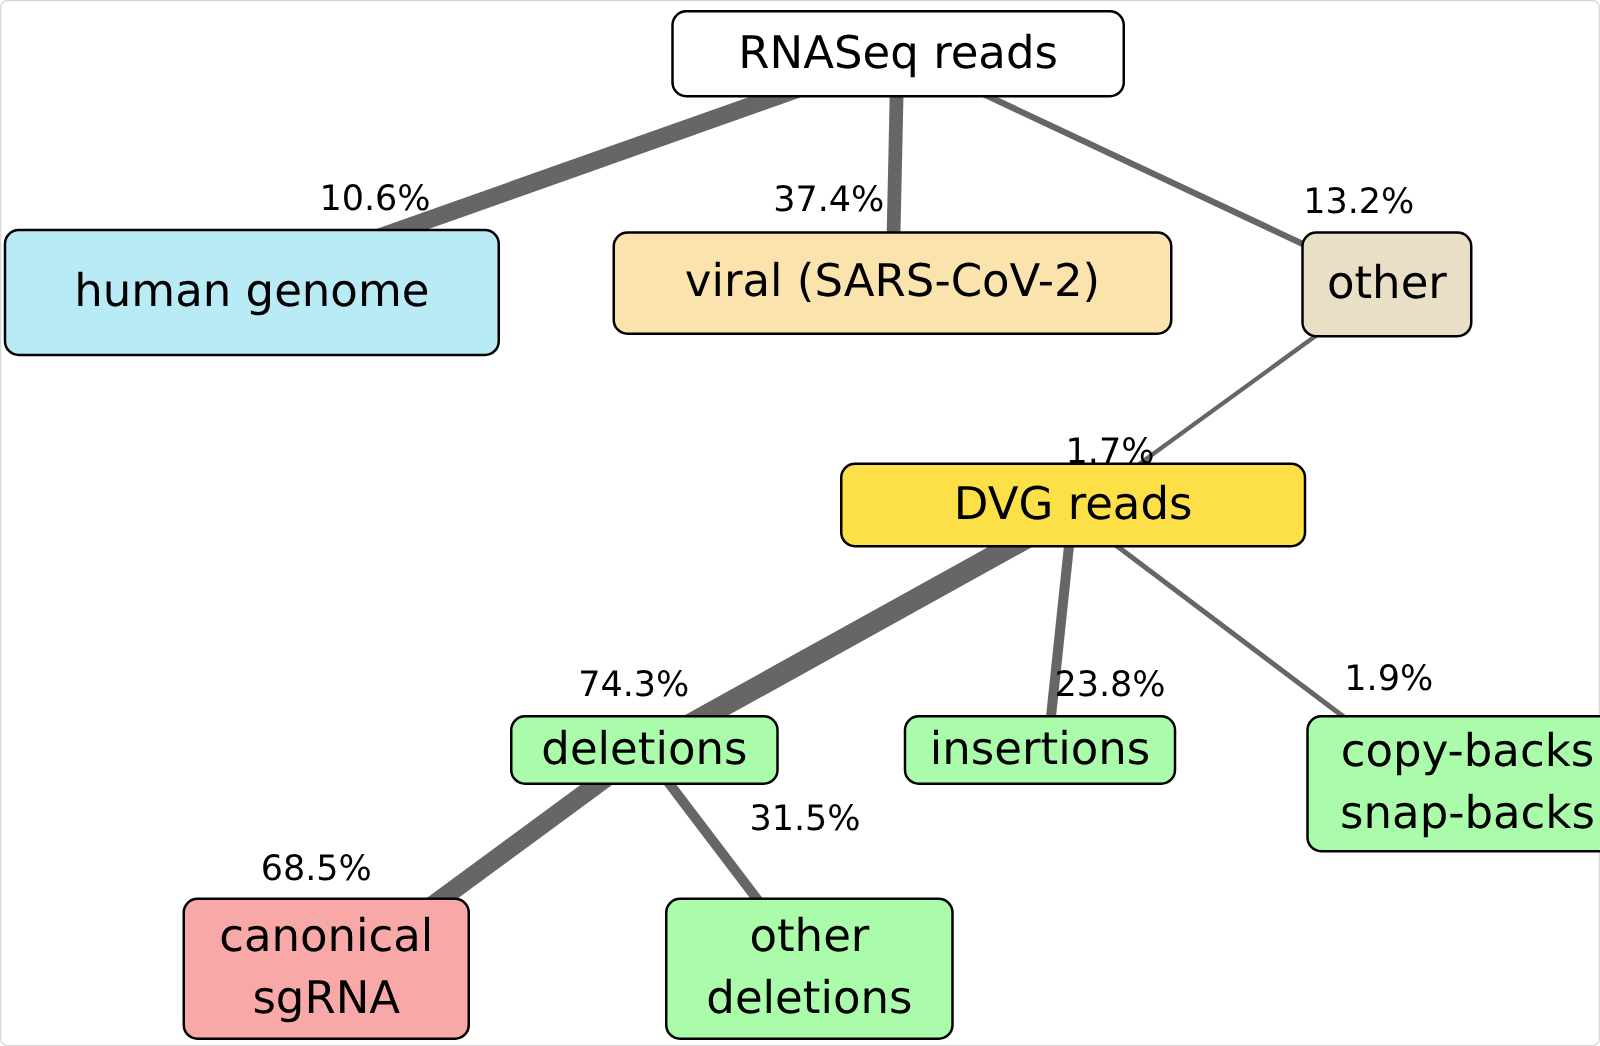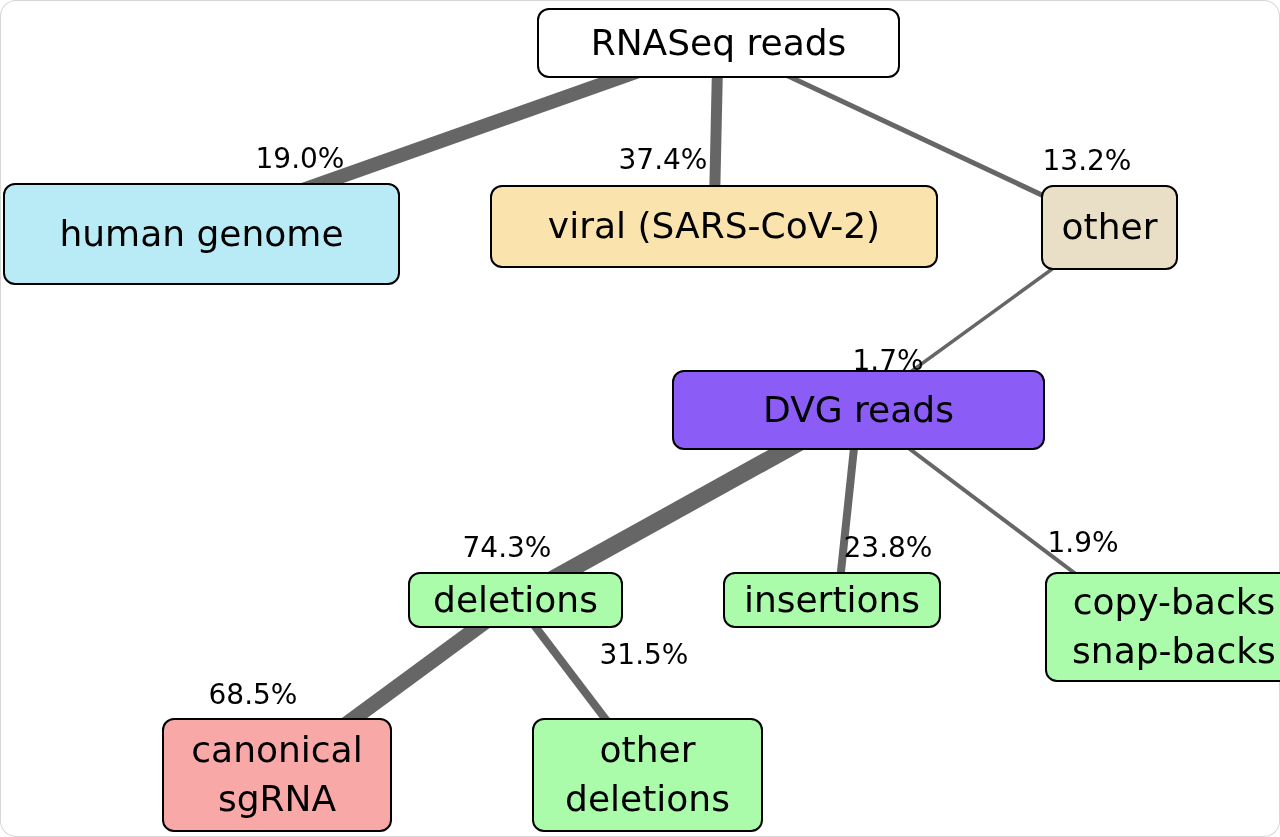--- a/index.html
+++ b/index.html
@@ -1,21 +1,21 @@
 <!DOCTYPE html>
 <html><head>
 <meta charset="utf-8">
 <style>
   html, body { margin: 0; padding: 0; background: #ffffff; }
   .figure {
     position: relative;
     width: 1280px;
     height: 837px;
     background: #ffffff;
-    border-radius: 16px;
+    border-radius: 6px;
     box-shadow: inset 0 0 0 1px #d7d7d7;
     overflow: hidden;
     font-family: "DejaVu Sans", "Liberation Sans", sans-serif;
   }
   svg.edges {
     position: absolute;
     left: 0; top: 0;
     width: 1280px; height: 837px;
     z-index: 0;
   }
@@ -31,41 +31,41 @@
     box-sizing: border-box;
     font-size: 36px;
     line-height: 1.35;
     color: #000000;
     white-space: pre-line;
   }
   .n-root  { left: 537px;  top: 8px;   width: 363px; height: 70px;  background: #ffffff; }
   .n-human { left: 3px;    top: 183px; width: 397px; height: 102px;  background: #b9ebf6; }
   .n-viral { left: 490px;  top: 185px; width: 448px; height: 83px;  background: #fae3ad; }
   .n-other { left: 1041px; top: 185px; width: 137px; height: 85px;  background: #e8dfc6; }
-  .n-dvg   { left: 672px;  top: 370px; width: 373px; height: 80px;  background: #8b5cf6; }
+  .n-dvg   { left: 672px;  top: 370px; width: 373px; height: 68px;  background: #fde047; }
   .n-del   { left: 408px;  top: 572px; width: 215px; height: 56px;  background: #aafbaa; }
   .n-ins   { left: 723px;  top: 572px; width: 218px; height: 56px;  background: #aafbaa; text-align: center; }
   .n-copy  { left: 1017px; top: 572px; width: 258px; height: 110px; background: #aafbaa; margin-left: 28px; }
-  .n-canon { left: 162px;  top: 718px; width: 230px; height: 114px; background: #f9a8a8; }
+  .n-canon { left: 146px;  top: 718px; width: 230px; height: 114px; background: #f9a8a8; }
   .n-odel  { left: 532px;  top: 718px; width: 231px; height: 114px; background: #aafbaa; }
   .pct {
     position: absolute;
     z-index: 3;
     transform: translate(-50%, -100%);
     font-size: 28px;
     color: #000000;
     white-space: nowrap;
   }
   .p-human { left: 300px;  top: 175px; }
   .p-viral { left: 663px;  top: 176px; }
   .p-other { left: 1087px; top: 177px; }
   .p-dvg   { left: 888px;  top: 377px; }
   .p-del   { left: 507px;  top: 564px; }
   .p-ins   { left: 888px;  top: 564px; }
-  .p-copy  { left: 1083px; top: 559px; }
+  .p-copy  { left: 1111px; top: 559px; }
   .p-canon { left: 253px;  top: 711px; }
   .p-odel  { left: 644px;  top: 671px; }
 </style>
 </head>
 <body>
 
 <div class="figure">
 
   <svg class="edges" xmlns="http://www.w3.org/2000/svg" viewBox="0 0 1280 837">
       <line x1="718" y1="43" x2="201" y2="226" stroke="#666666" stroke-width="14"></line>
@@ -86,21 +86,21 @@
   <div class="node n-dvg">DVG reads</div>
   <div class="node n-del">deletions</div>
   <div class="node n-ins">insertions</div>
   <div class="node n-copy">copy-backs
 snap-backs</div>
   <div class="node n-canon">canonical
 sgRNA</div>
   <div class="node n-odel">other
 deletions</div>
 
-  <div class="pct p-human">19.0%</div>
+  <div class="pct p-human">10.6%</div>
   <div class="pct p-viral">37.4%</div>
   <div class="pct p-other">13.2%</div>
   <div class="pct p-dvg">1.7%</div>
   <div class="pct p-del">74.3%</div>
   <div class="pct p-ins">23.8%</div>
   <div class="pct p-copy">1.9%</div>
   <div class="pct p-canon">68.5%</div>
   <div class="pct p-odel">31.5%</div>
 
 </div>

